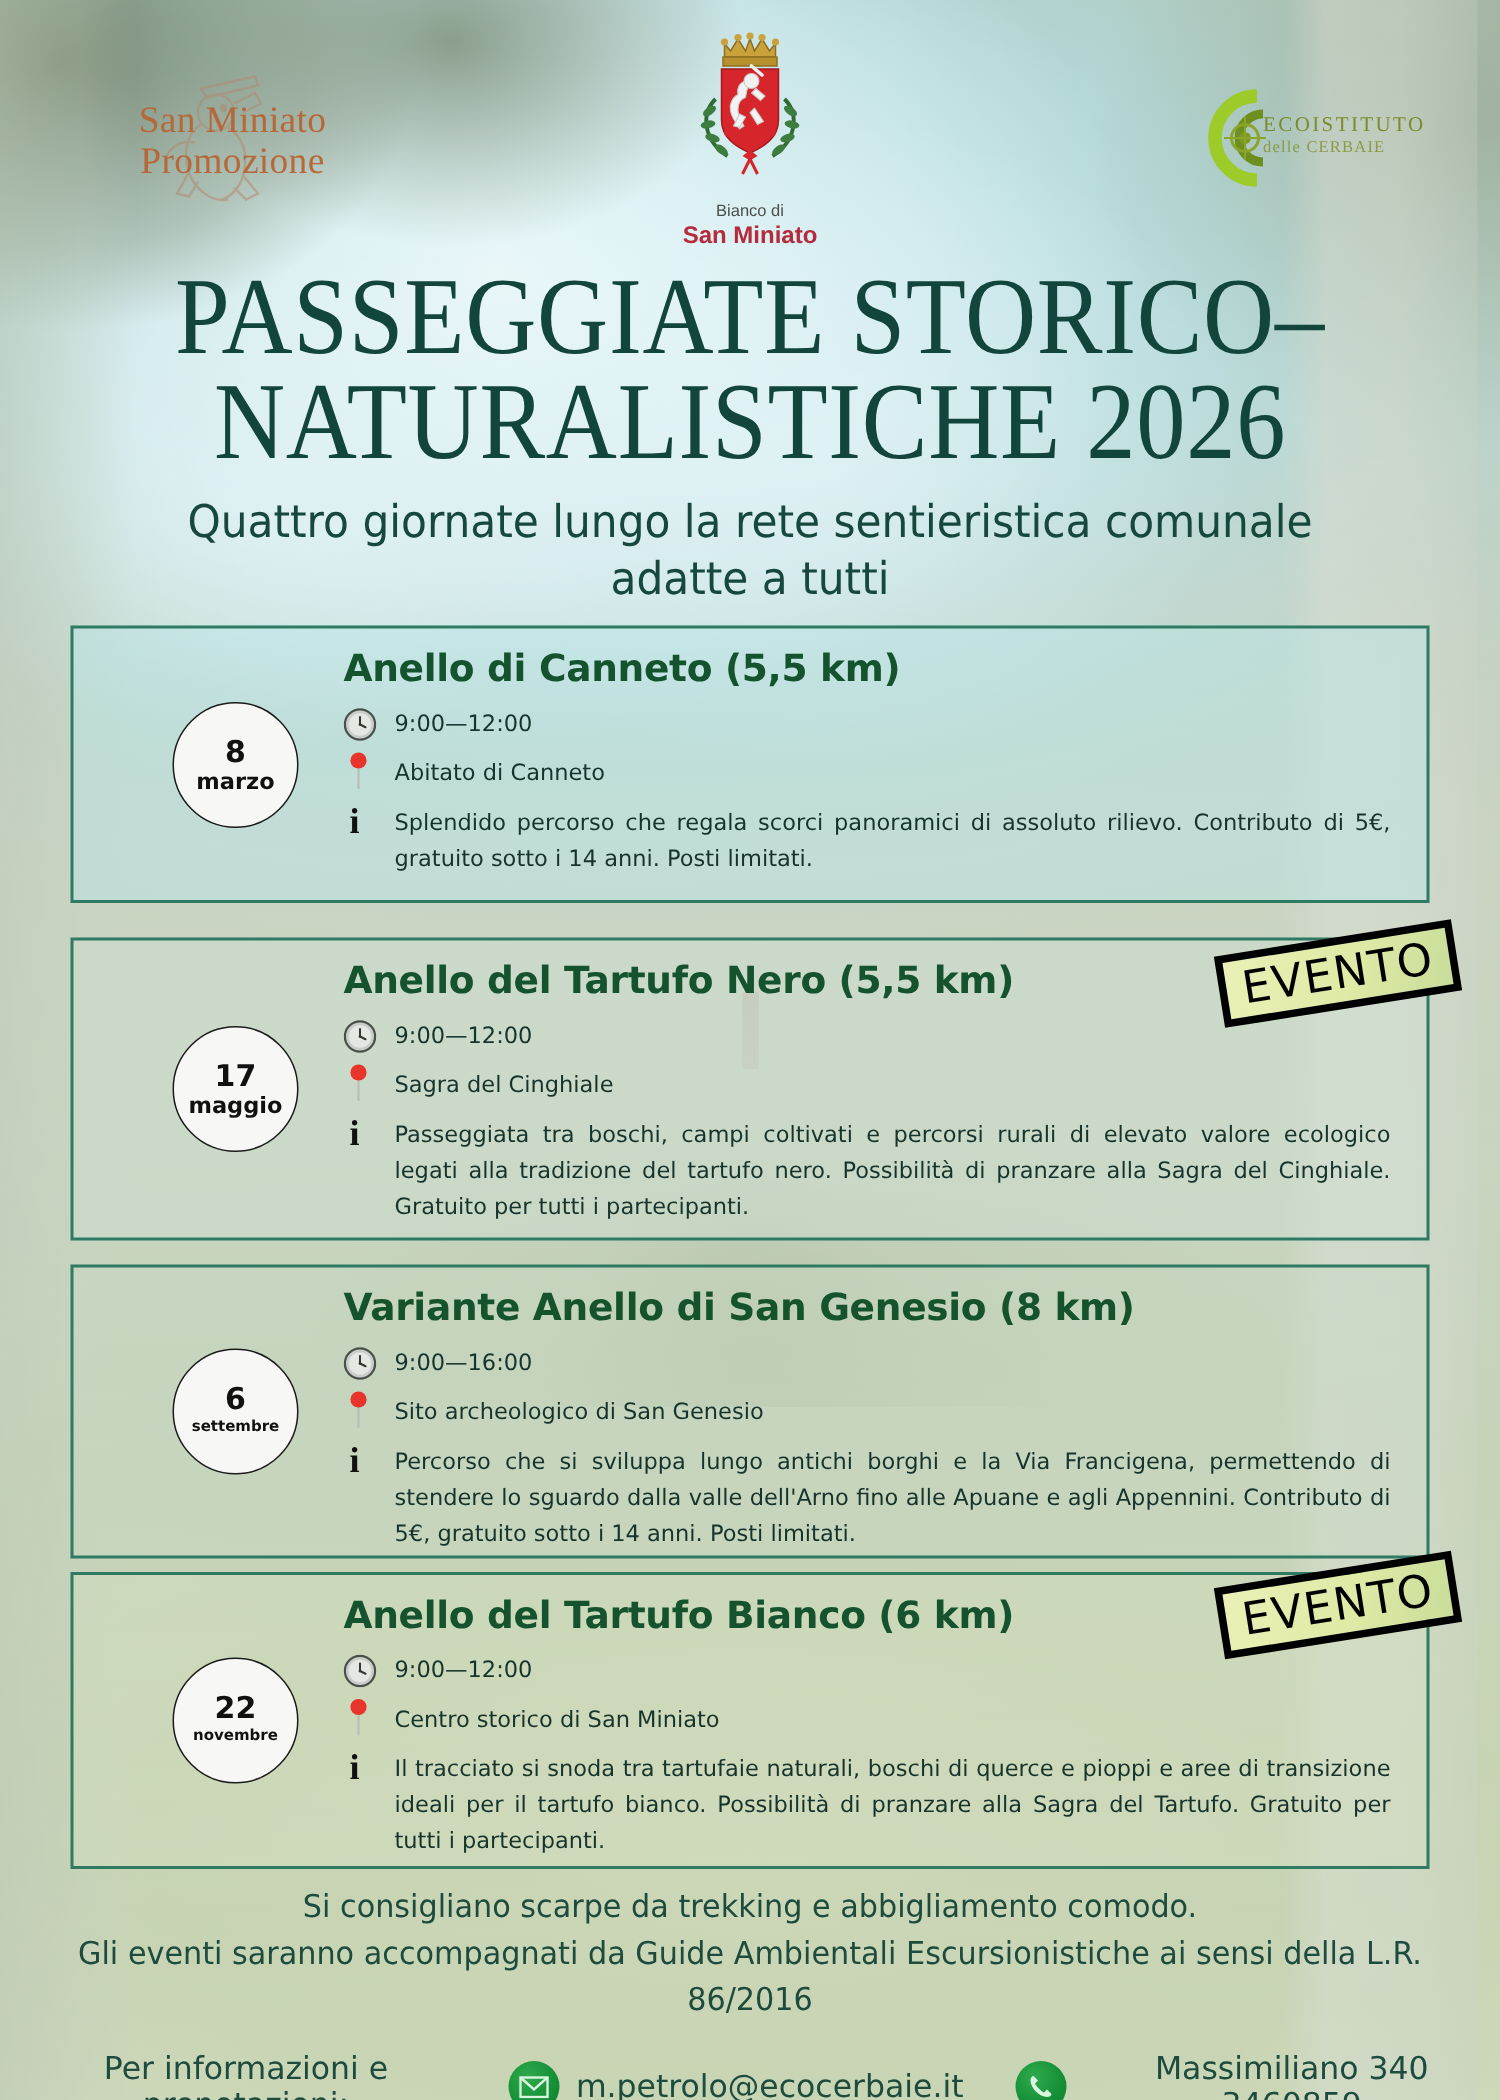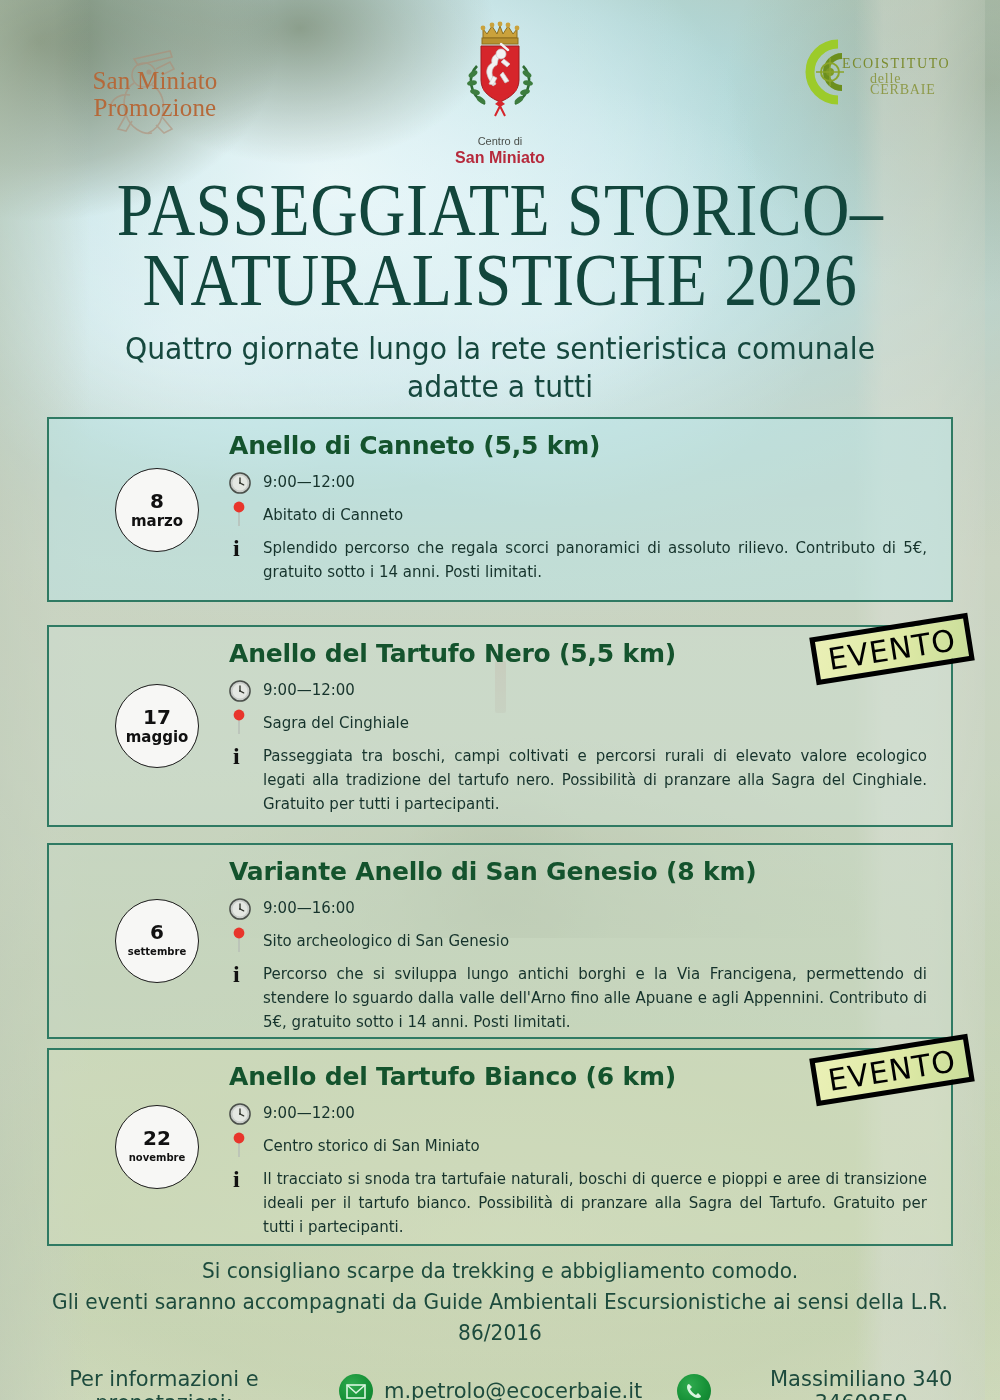--- a/index.html
+++ b/index.html
@@ -96,29 +96,29 @@
   .logo-comune { position:absolute; left:445px; top:18px; width:110px; text-align:center; }
   .comune-sub {
     font-family:"Liberation Sans", sans-serif;
     font-size:11px; color:#4a4f4a; line-height:14px; margin-top:4px;
   }
   .comune-name {
     font-family:"Liberation Sans", sans-serif; font-weight:bold;
     font-size:16px; color:#b62a3c; line-height:19px;
   }
 
-  .logo-eco { position:absolute; left:790px; top:36px; width:160px; height:72px; }
+  .logo-eco { position:absolute; left:790px; top:56px; width:160px; height:72px; }
   .eco-text { position:absolute; left:52px; top:20px; }
   .eco-t1 {
     font-family:"Liberation Serif", serif; font-size:14px; letter-spacing:1.6px;
     color:#7b8b2e; line-height:15px;
   }
   .eco-t2 {
-    font-family:"Liberation Serif", serif; font-size:14px; letter-spacing:.8px;
-    color:#8e9a4a; line-height:11px; margin-top:2px;margin-left:28px;
+    font-family:"Liberation Serif", serif; font-size:11px; letter-spacing:.8px;
+    color:#8e9a4a; line-height:11px; margin-top:2px;
   }
 
   
   .title {
     position:absolute; left:0; top:176px; width:1000px; text-align:center;
     font-family:"Liberation Serif", serif; font-weight:normal;
     font-size:73px; line-height:70px; color:#12463c;
     transform:scaleX(.90); transform-origin:50% 0;
     letter-spacing:.5px;
   }
@@ -273,21 +273,21 @@
           <ellipse cx="82" cy="56" rx="5" ry="2.6" transform="rotate(35 82 56)"></ellipse>
           <ellipse cx="83" cy="65" rx="5" ry="2.6" transform="rotate(12 83 65)"></ellipse>
           <ellipse cx="80" cy="74" rx="5" ry="2.6" transform="rotate(-18 80 74)"></ellipse>
           <ellipse cx="74" cy="82" rx="5" ry="2.6" transform="rotate(-38 74 82)"></ellipse>
         </g>
 
         <path d="M38 66 C48 72 62 72 72 66 L72 72 C62 78 48 78 38 72 Z" fill="#d6252b"></path>
         <path d="M50 86 l5 -4 l5 4 l-5 3 z" fill="#d6252b"></path>
         <path d="M55 88 l-5 10 M55 88 l5 10" stroke="#d6252b" stroke-width="2"></path>
       </svg>
-      <div class="comune-sub">Centro di</div>
+      <div class="comune-sub">Bianco di</div>
       <div class="comune-name">San Miniato</div>
     </div>
 
     <div class="logo-eco">
       <svg width="86" height="72" viewBox="0 0 86 72">
         <path d="M48 8 A28 28 0 1 0 48 64" fill="none" stroke="#9ccb2a" stroke-width="9"></path>
         <path d="M52 20 A16 16 0 1 0 52 52" fill="none" stroke="#6c8f1e" stroke-width="6"></path>
         <circle cx="40" cy="36" r="9" fill="none" stroke="#8aa52a" stroke-width="2"></circle>
         <circle cx="40" cy="36" r="4" fill="#7d9a24"></circle>
         <path d="M40 22 L40 50 M26 36 L54 36" stroke="#8aa52a" stroke-width="1.4"></path>

